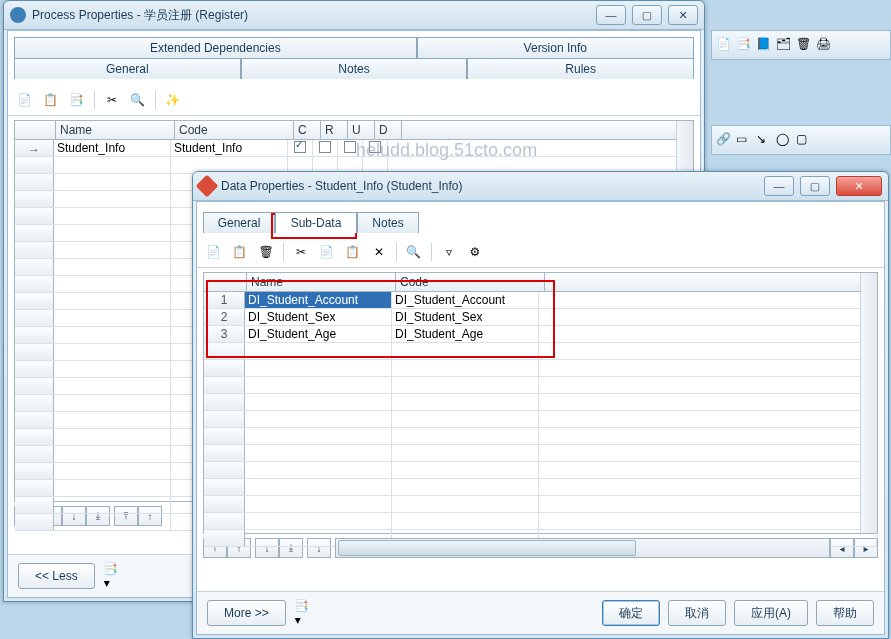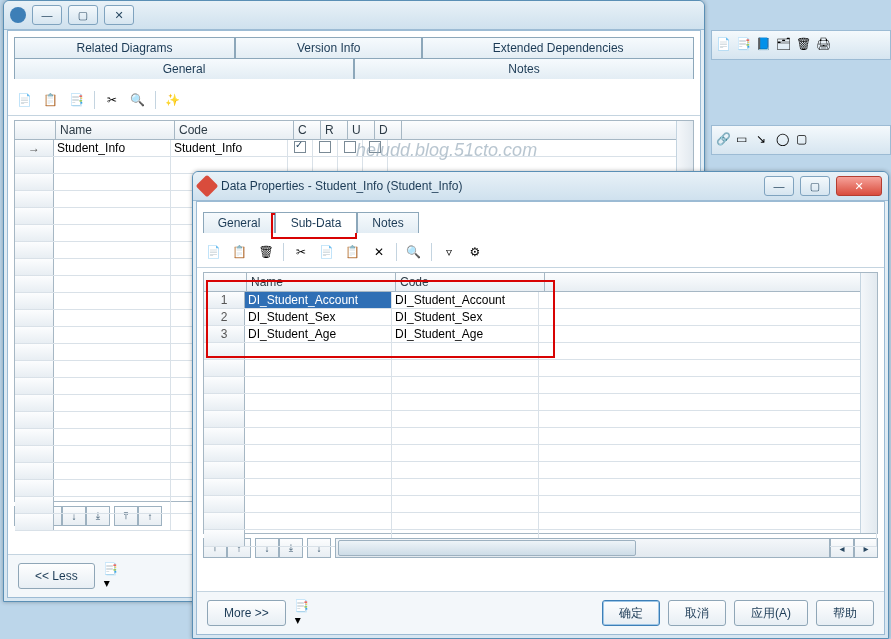--- a/index.html
+++ b/index.html
@@ -28,21 +28,21 @@
   .chk{width:10px;height:10px;border:1px solid #7a8a96;display:inline-block;background:#fff;position:relative}
   .chk.on::after{content:"✓";position:absolute;top:-3px;left:0;font-size:10px;color:#2b4a63}
   .navrow{display:flex;gap:0;margin:4px 6px}
   .navbtn{width:22px;height:18px;border:1px solid #9db1c0;background:linear-gradient(#fcfdfe,#e8eef3);display:flex;align-items:center;justify-content:center;font-size:10px;color:#2b4a63}
   .hscroll{flex:1;height:18px;border:1px solid #9db1c0;background:linear-gradient(#f4f7fa,#e2e9ef);position:relative;margin-left:4px}
   .hscroll .thumb{position:absolute;top:1px;bottom:1px;background:linear-gradient(#eef4f8,#cddce7);border:1px solid #9db1c0;border-radius:2px}
   .vscroll{position:absolute;top:0;right:0;bottom:0;width:16px;background:linear-gradient(90deg,#f4f7fa,#e2e9ef);border-left:1px solid #c4d4e0}
   .footer{position:absolute;left:0;right:0;bottom:0;padding:8px 10px;display:flex;align-items:center;gap:8px;border-top:1px solid #c4d4e0;background:#f3f7fa}
   .btn{height:24px;padding:0 16px;border:1px solid #8fa6b7;background:linear-gradient(#fefefe,#e7eef4);border-radius:3px;font-size:12px;color:#1b3a55;display:flex;align-items:center}
   .btn.primary{border-color:#3d7fb7;box-shadow:0 0 0 1px #9ec6e6 inset}
-  .watermark{position:absolute;color:#8aa0b1;font-style:italic;font-size:18px;opacity:.6;pointer-events:none}
+  .watermark{position:absolute;color:#8aa0b1;font-size:18px;opacity:.6;pointer-events:none}
   .redbox{position:absolute;border:2px solid #d80303;pointer-events:none}
   .righttoolbar{position:absolute;top:30px;right:0;width:170px;height:28px;background:linear-gradient(#f4f9fc,#d6e5f0);border:1px solid #9cbbd4;display:flex;align-items:center;gap:4px;padding:0 4px}
   .rtool{width:16px;height:16px}
 </style>
 </head>
 <body>
 
 <div class="righttoolbar" style="top:30px">
   <span class="rtool">📄</span>
   <span class="rtool">📑</span>
@@ -55,36 +55,37 @@
   <span class="rtool">🔗</span>
   <span class="rtool">▭</span>
   <span class="rtool">↘</span>
   <span class="rtool">◯</span>
   <span class="rtool">▢</span>
 </div>
 
 <div class="window" style="left:3px;top:0;width:700px;height:600px">
   <div class="titlebar">
     <span class="tico" style="background:#3d7fb7;border-radius:50%"></span>
+    <span class="title">Process Properties - 学员注册 (Register)</span>
     <div class="winbtns">
       <div class="winbtn">—</div>
       <div class="winbtn">▢</div>
       <div class="winbtn">✕</div>
     </div>
   </div>
   <div class="client">
     <div class="tabs">
       <div class="tabrow">
-        <div class="tab" style="flex:1.3">Related Diagrams</div>
+        <div class="tab" style="flex:1.6">Extended Dependencies</div>
         <div class="tab" style="flex:1.1">Version Info</div>
-        <div class="tab" style="flex:1.6">Extended Dependencies</div>
       </div>
       <div class="tabrow">
         <div class="tab" style="flex:1">General</div>
         <div class="tab" style="flex:1">Notes</div>
+        <div class="tab" style="flex:1">Rules</div>
       </div>
     </div>
 
     <div class="toolbar" style="margin-top:6px">
       <div class="tbtn">📄</div>
       <div class="tbtn">📋</div>
       <div class="tbtn">📑</div>
       <div class="tsep"></div>
       <div class="tbtn">✂</div>
       <div class="tbtn">🔍</div>

